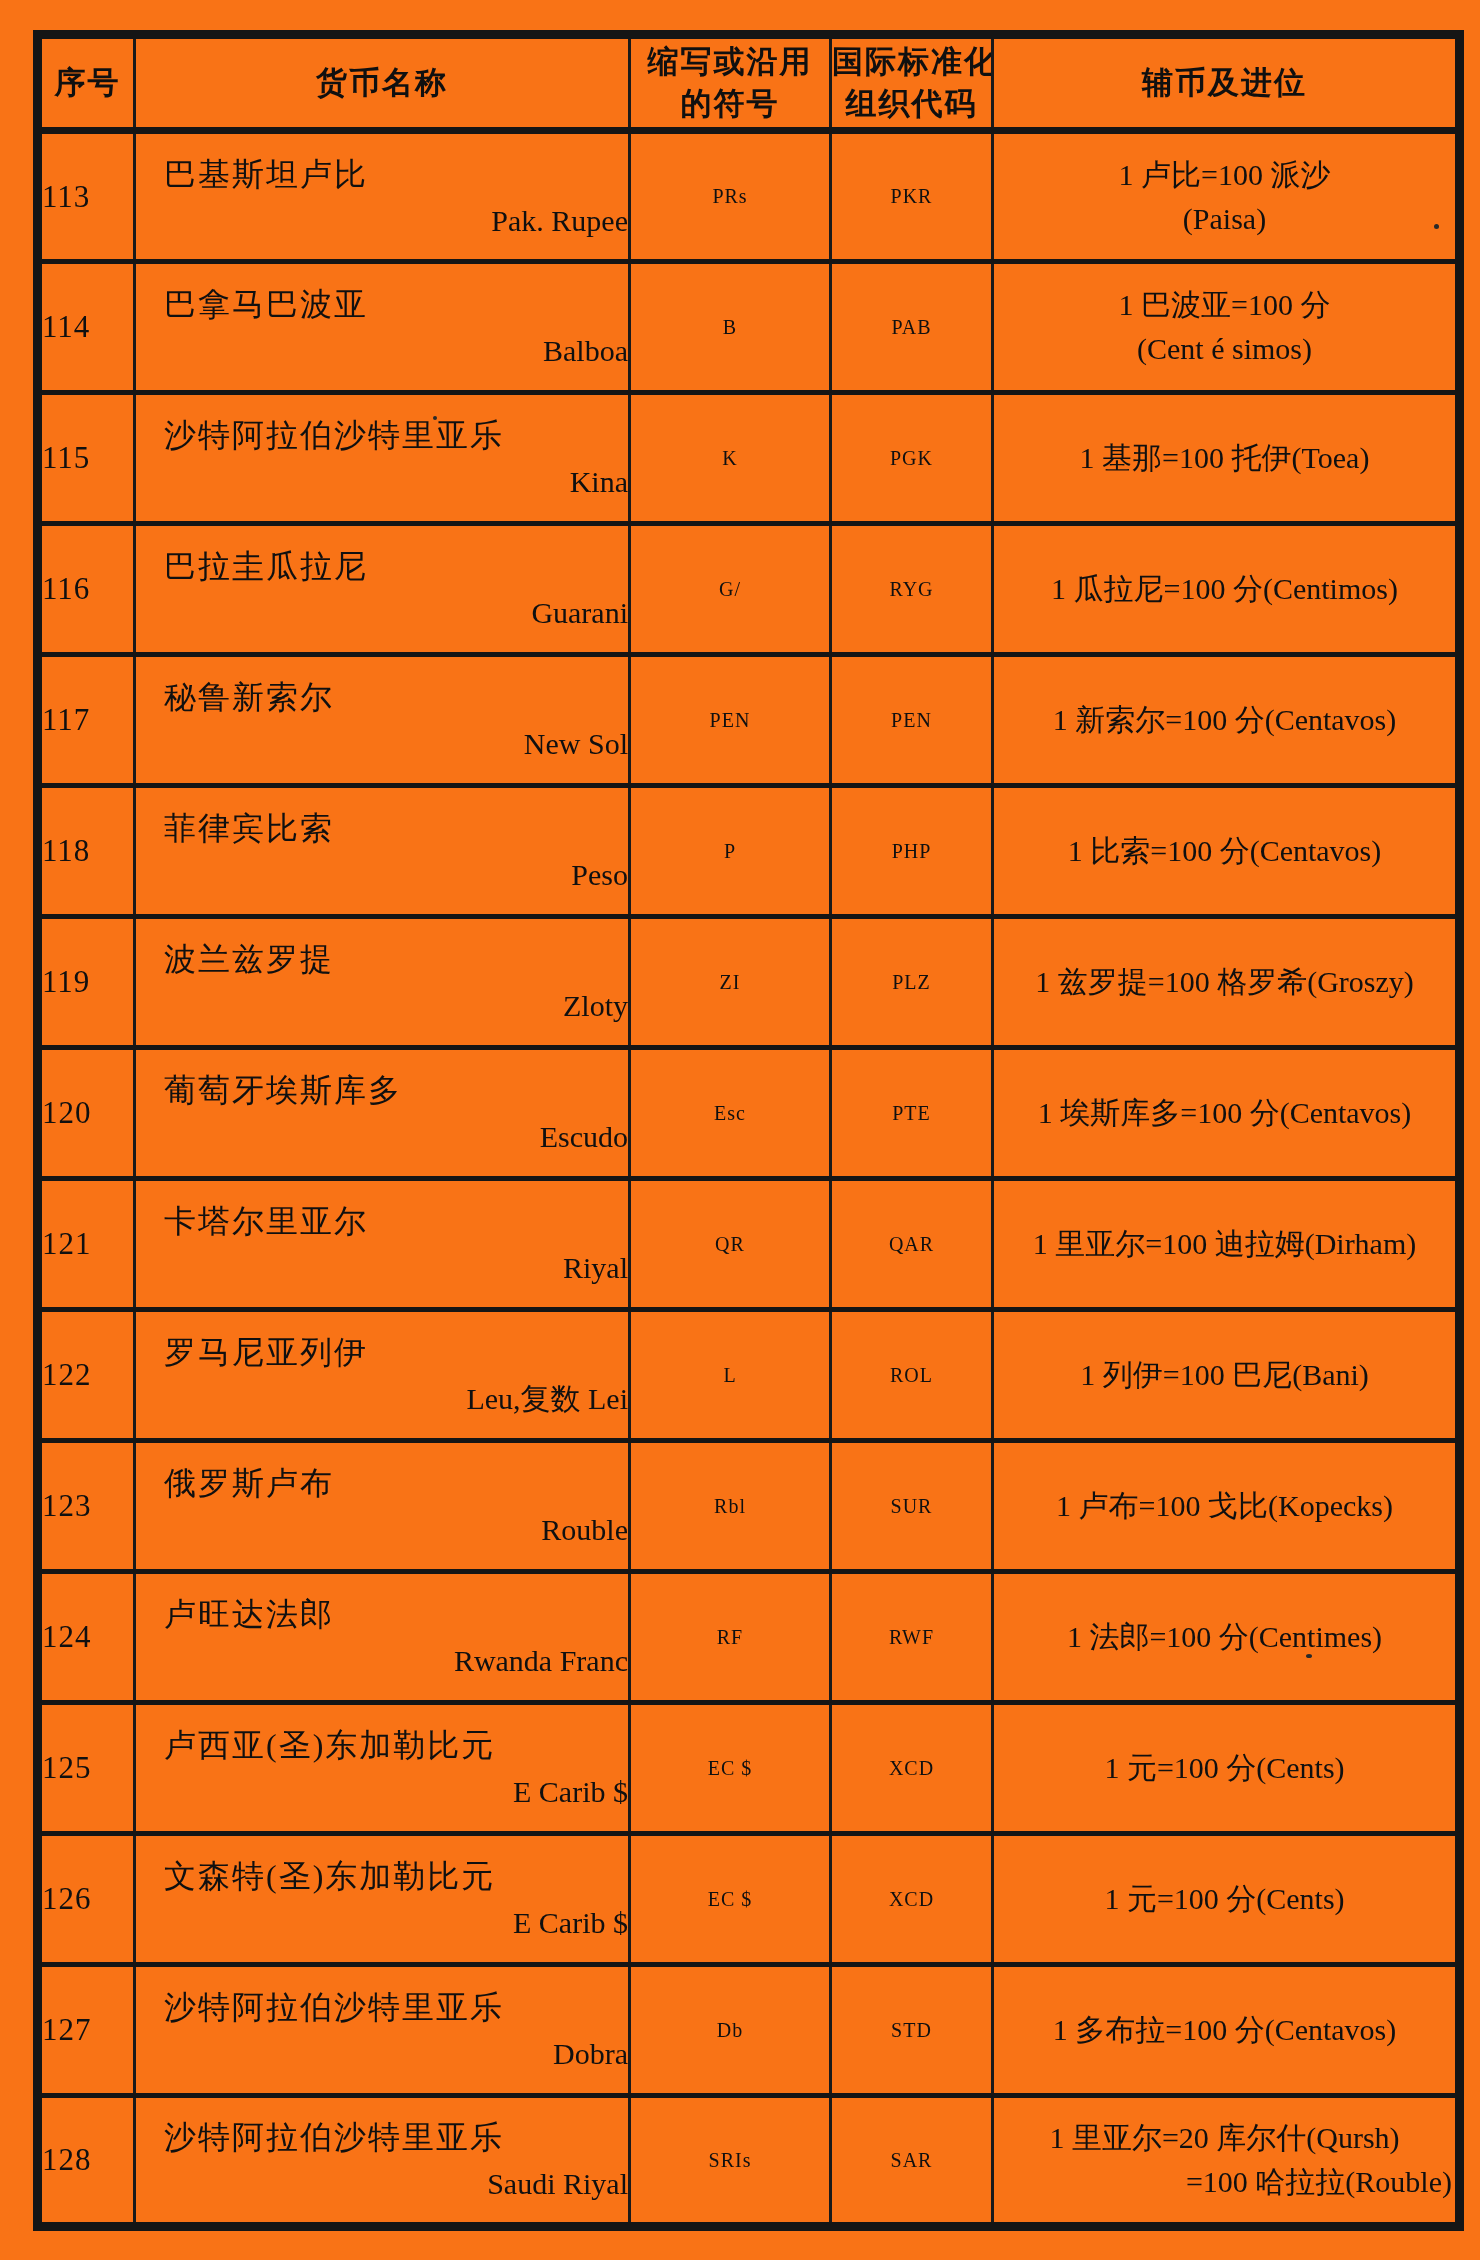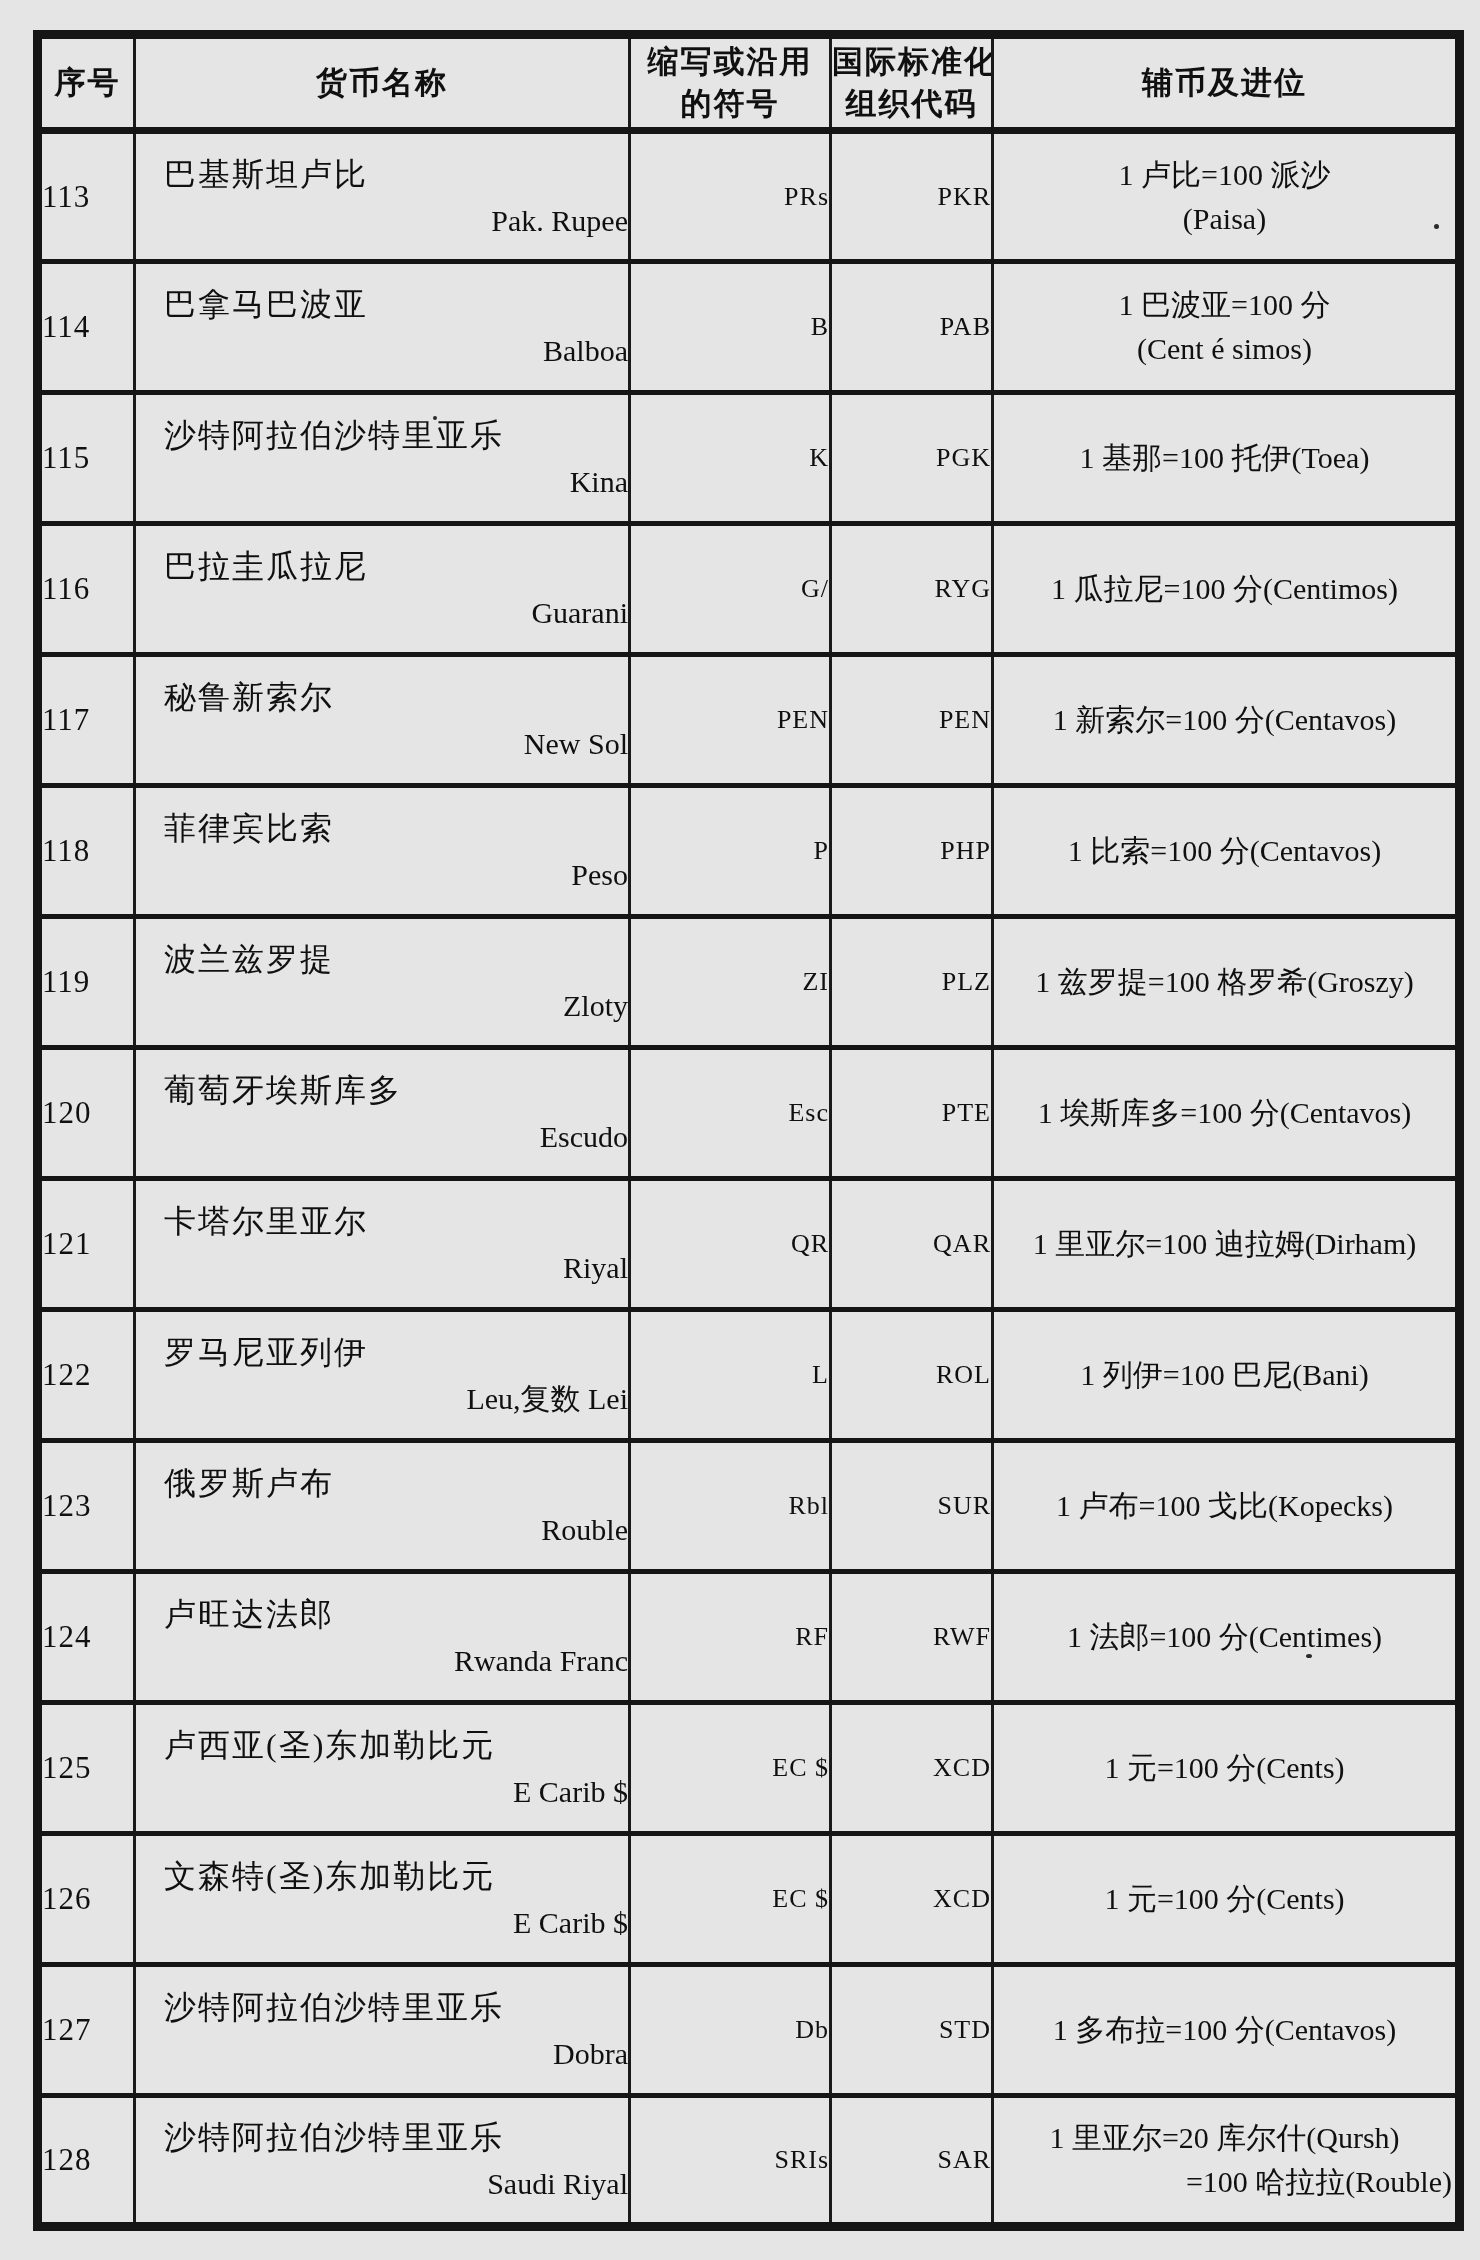--- a/index.html
+++ b/index.html
@@ -4,21 +4,21 @@
 <style>
   html, body {
     margin: 0;
     padding: 0;
     background: #ffffff;
   }
   .sheet {
     position: relative;
     width: 1480px;
     height: 2260px;
-    background: #e5e5e5;
+    background: #f97316;
     overflow: hidden;
     font-family: "Liberation Serif", "DejaVu Serif", serif;
     color: #101010;
   }
   table.currency {
     position: absolute;
     left: 33px;
     top: 30px;
     width: 1422px;
     border-collapse: collapse;
@@ -59,22 +59,22 @@
     letter-spacing: 1px;
   }
   .c-name {
     padding-left: 28px;
     font-size: 32px;
     font-weight: 500;
   }
   .c-name .cn { letter-spacing: 2px; line-height: 40px; }
   .c-name .en { font-size: 30px; letter-spacing: 0; line-height: 38px; margin-top: 8px; text-align: right; }
   .c-sym, .c-iso {
-    text-align: right;
-    font-size: 26px;
+    text-align: center;
+    font-size: 20px;
     font-weight: 500;
     letter-spacing: 1px;
     white-space: nowrap;
   }
   .c-sub {
     text-align: center;
     font-size: 30px;
     font-weight: 500;
     line-height: 44px;
   }

